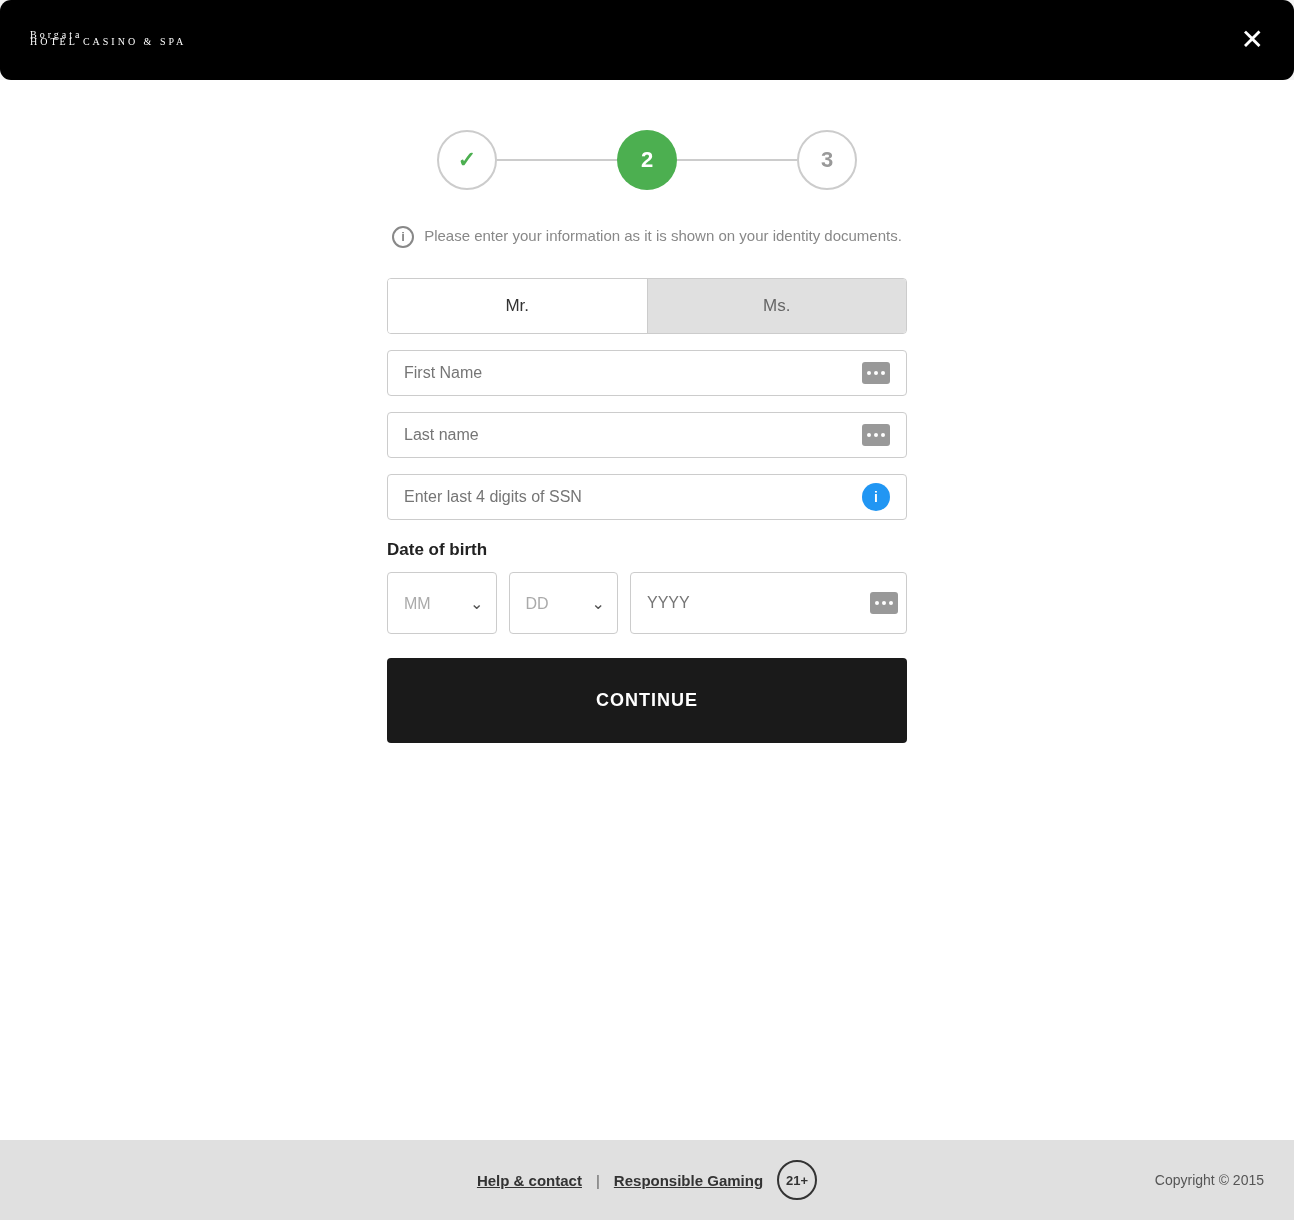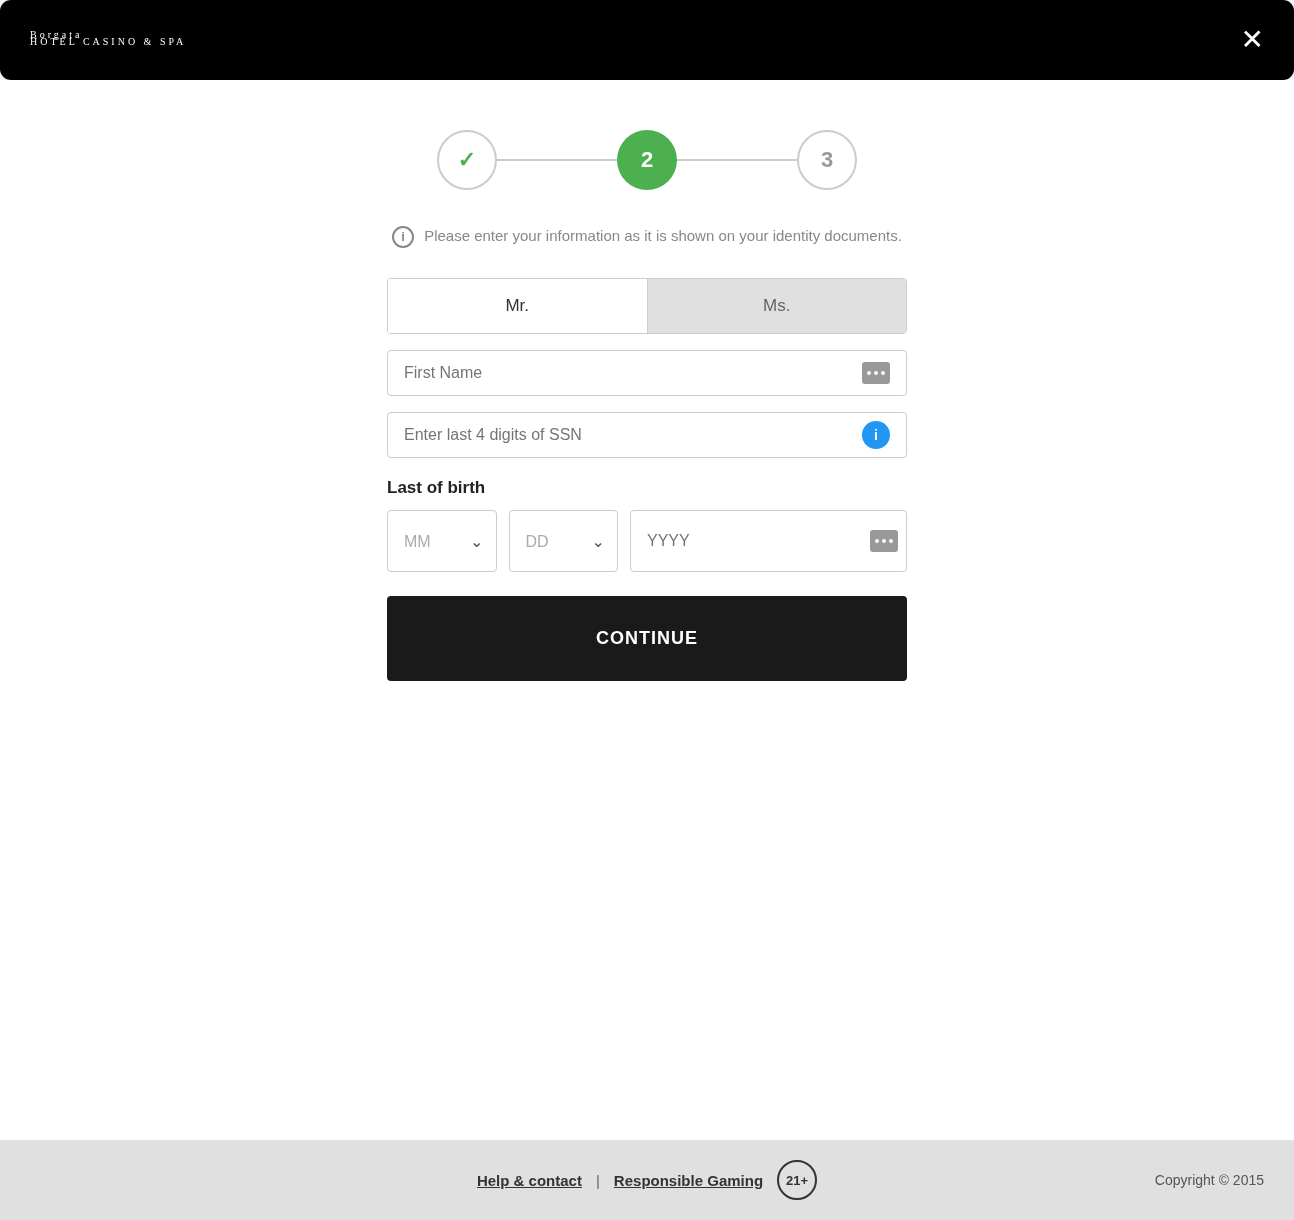--- a/index.html
+++ b/index.html
@@ -413,27 +413,37 @@
       <input type="text" placeholder="First Name" style="">
       <div class="input-icon">
         <div class="input-icon-dots">
           <span></span>
             <span></span>
             <span></span>
         </div>
       </div>
     </div>
 
+    <div class="input-wrapper">
+      <input type="text" placeholder="Last name" style="">
+      <div class="input-icon">
+        <div class="input-icon-dots">
+          <span></span>
+            <span></span>
+            <span></span>
+        </div>
+      </div>
+    </div>
 
     <div class="input-wrapper">
       <input type="text" placeholder="Enter last 4 digits of SSN" style="">
       <div class="info-icon-blue">i</div>
     </div>
 
-    <div class="dob-label">Last of birth</div>
+    <div class="dob-label">Date of birth</div>
 
     <div class="dob-selects">
       <div class="dob-select-wrapper mm">
         <select>
           <option value="">MM</option>
           <option>01</option><option>02</option><option>03</option><option>04</option>
           <option>05</option><option>06</option><option>07</option><option>08</option>
           <option>09</option><option>10</option><option>11</option><option>12</option>
         </select>
         <div class="select-arrow">⌄</div>

